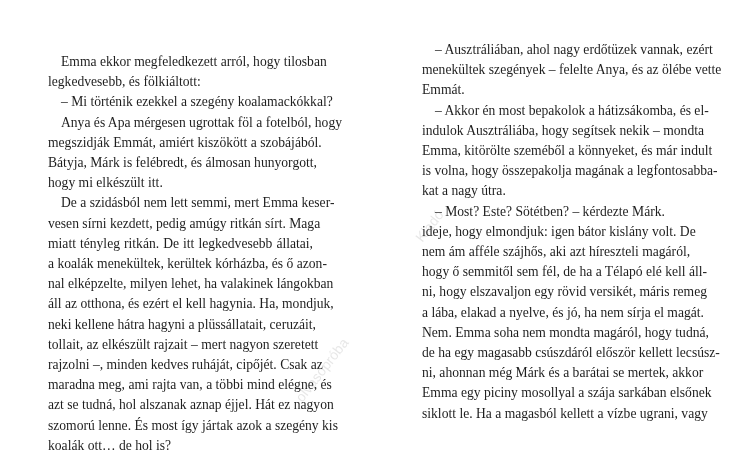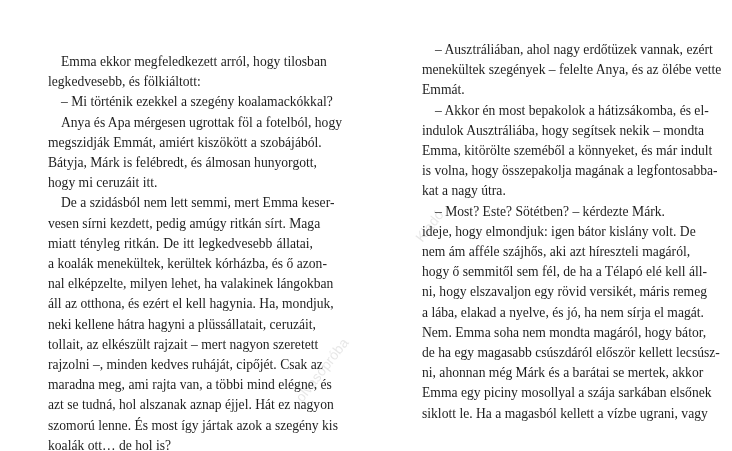--- a/index.html
+++ b/index.html
@@ -34,21 +34,21 @@
 <body>
 
 <div class="page" style="left:0;width:366px;">
   <div class="col" id="left-col">
       <span class="line ind">Emma ekkor megfeledkezett arról, hogy tilosban</span>
       <span class="line last">legkedvesebb, és fölkiáltott:</span>
       <span class="line ind last">– Mi történik ezekkel a szegény koalamackókkal?</span>
       <span class="line ind">Anya és Apa mérgesen ugrottak föl a fotelból, hogy</span>
       <span class="line">megszidják Emmát, amiért kiszökött a szobájából.</span>
       <span class="line">Bátyja, Márk is felébredt, és álmosan hunyorgott,</span>
-      <span class="line last">hogy mi ceruzáit itt.</span>
+      <span class="line last">hogy mi elkészült itt.</span>
       <span class="line ind">De a szidásból nem lett semmi, mert Emma keser-</span>
       <span class="line">vesen sírni kezdett, pedig amúgy ritkán sírt. Maga</span>
       <span class="line">miatt tényleg ritkán. De itt legkedvesebb állatai,</span>
       <span class="line">a koalák menekültek, kerültek kórházba, és ő azon-</span>
       <span class="line">nal elképzelte, milyen lehet, ha valakinek lángokban</span>
       <span class="line">áll az otthona, és ezért el kell hagynia. Ha, mondjuk,</span>
       <span class="line">neki kellene hátra hagyni a plüssállatait, ceruzáit,</span>
       <span class="line">tollait, az elkészült rajzait – mert nagyon szeretett</span>
       <span class="line">rajzolni –, minden kedves ruháját, cipőjét. Csak az</span>
       <span class="line">maradna meg, ami rajta van, a többi mind elégne, és</span>
@@ -67,21 +67,21 @@
     <span class="line">indulok Ausztráliába, hogy segítsek nekik – mondta</span>
     <span class="line">Emma, kitörölte szeméből a könnyeket, és már indult</span>
     <span class="line">is volna, hogy összepakolja magának a legfontosabba-</span>
     <span class="line last">kat a nagy útra.</span>
     <span class="line ind last">– Most? Este? Sötétben? – kérdezte Márk.</span>
     <span class="line">ideje, hogy elmondjuk: igen bátor kislány volt. De</span>
     <span class="line">nem ám afféle szájhős, aki azt híreszteli magáról,</span>
     <span class="line">hogy ő semmitől sem fél, de ha a Télapó elé kell áll-</span>
     <span class="line">ni, hogy elszavaljon egy rövid versikét, máris remeg</span>
     <span class="line">a lába, elakad a nyelve, és jó, ha nem sírja el magát.</span>
-    <span class="line">Nem. Emma soha nem mondta magáról, hogy bátor,</span>
+    <span class="line">Nem. Emma soha nem mondta magáról, hogy tudná,</span>
     <span class="line">de ha egy magasabb csúszdáról először kellett lecsúsz-</span>
     <span class="line">ni, ahonnan még Márk és a barátai se mertek, akkor</span>
     <span class="line">Emma egy piciny mosollyal a szája sarkában elsőnek</span>
     <span class="line">siklott le. Ha a magasból kellett a vízbe ugrani, vagy</span>
   </div>
 
 <div class="watermark" style="left:292px;top:395px;">olvasópróba</div>
 <div class="watermark" style="left:412px;top:235px;">Kiadó</div>
 
 </body></html>

